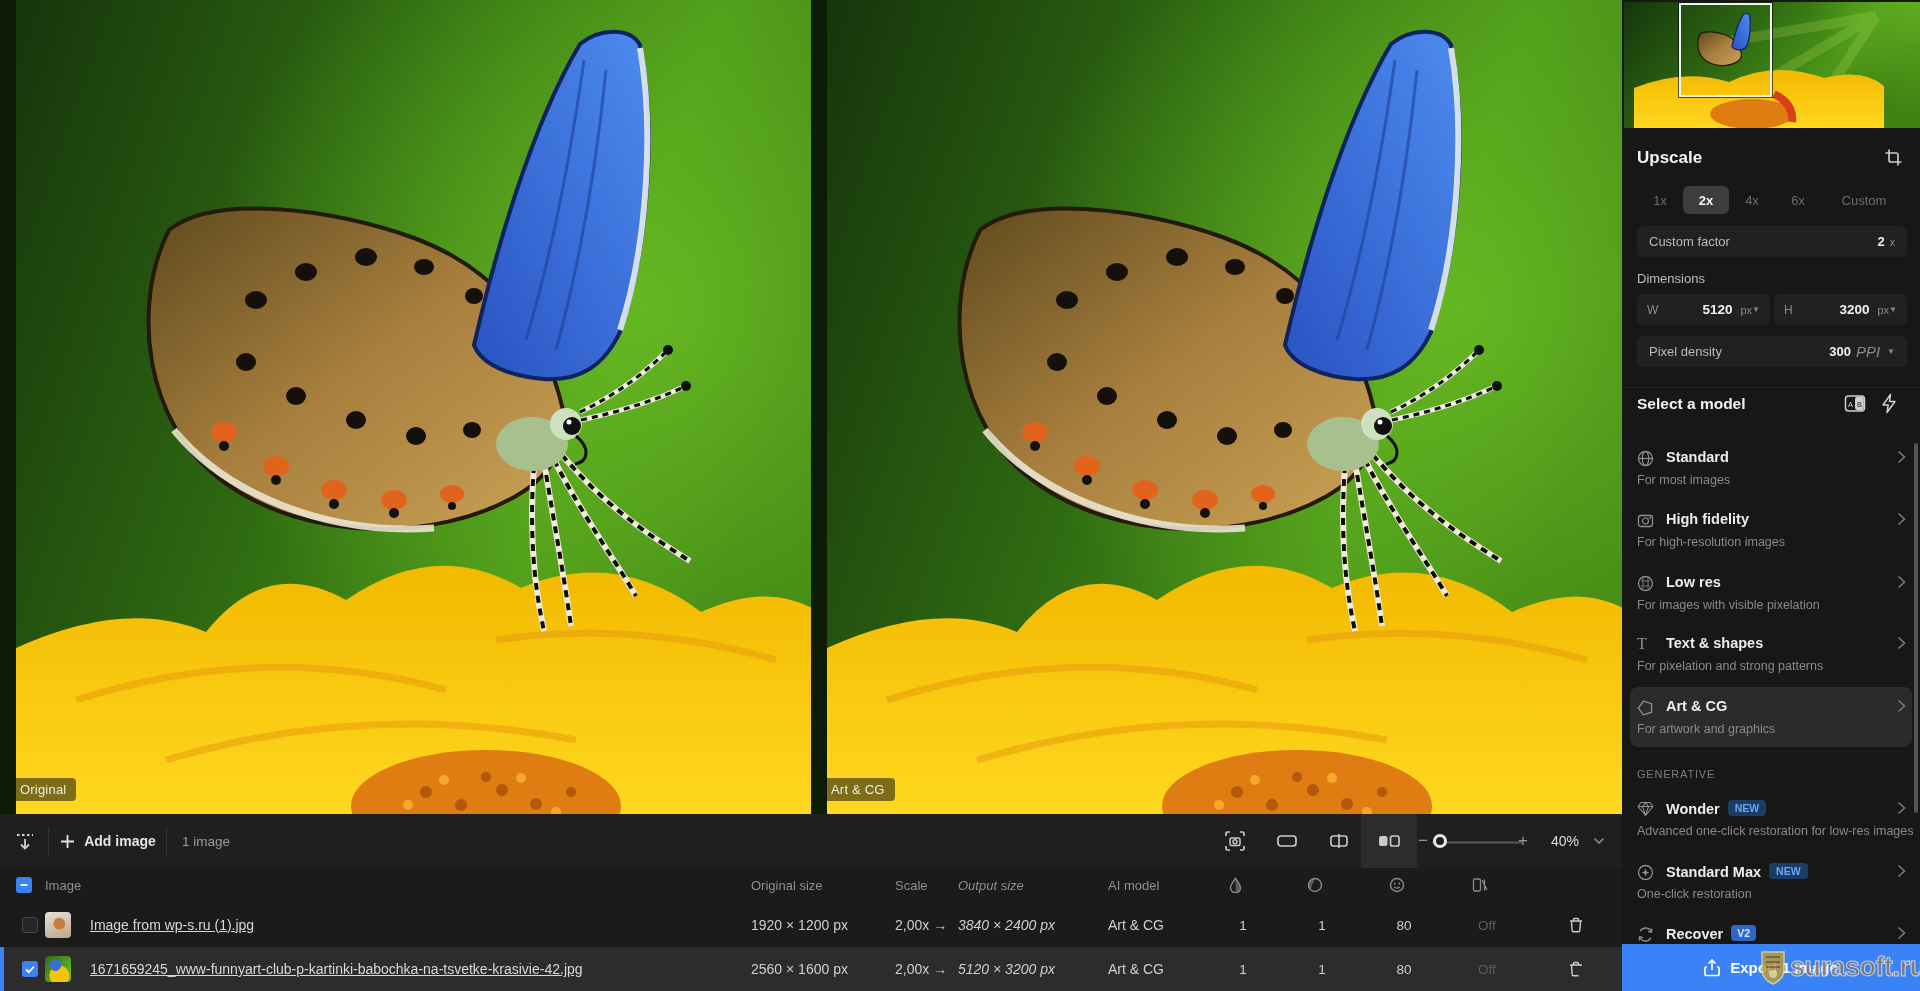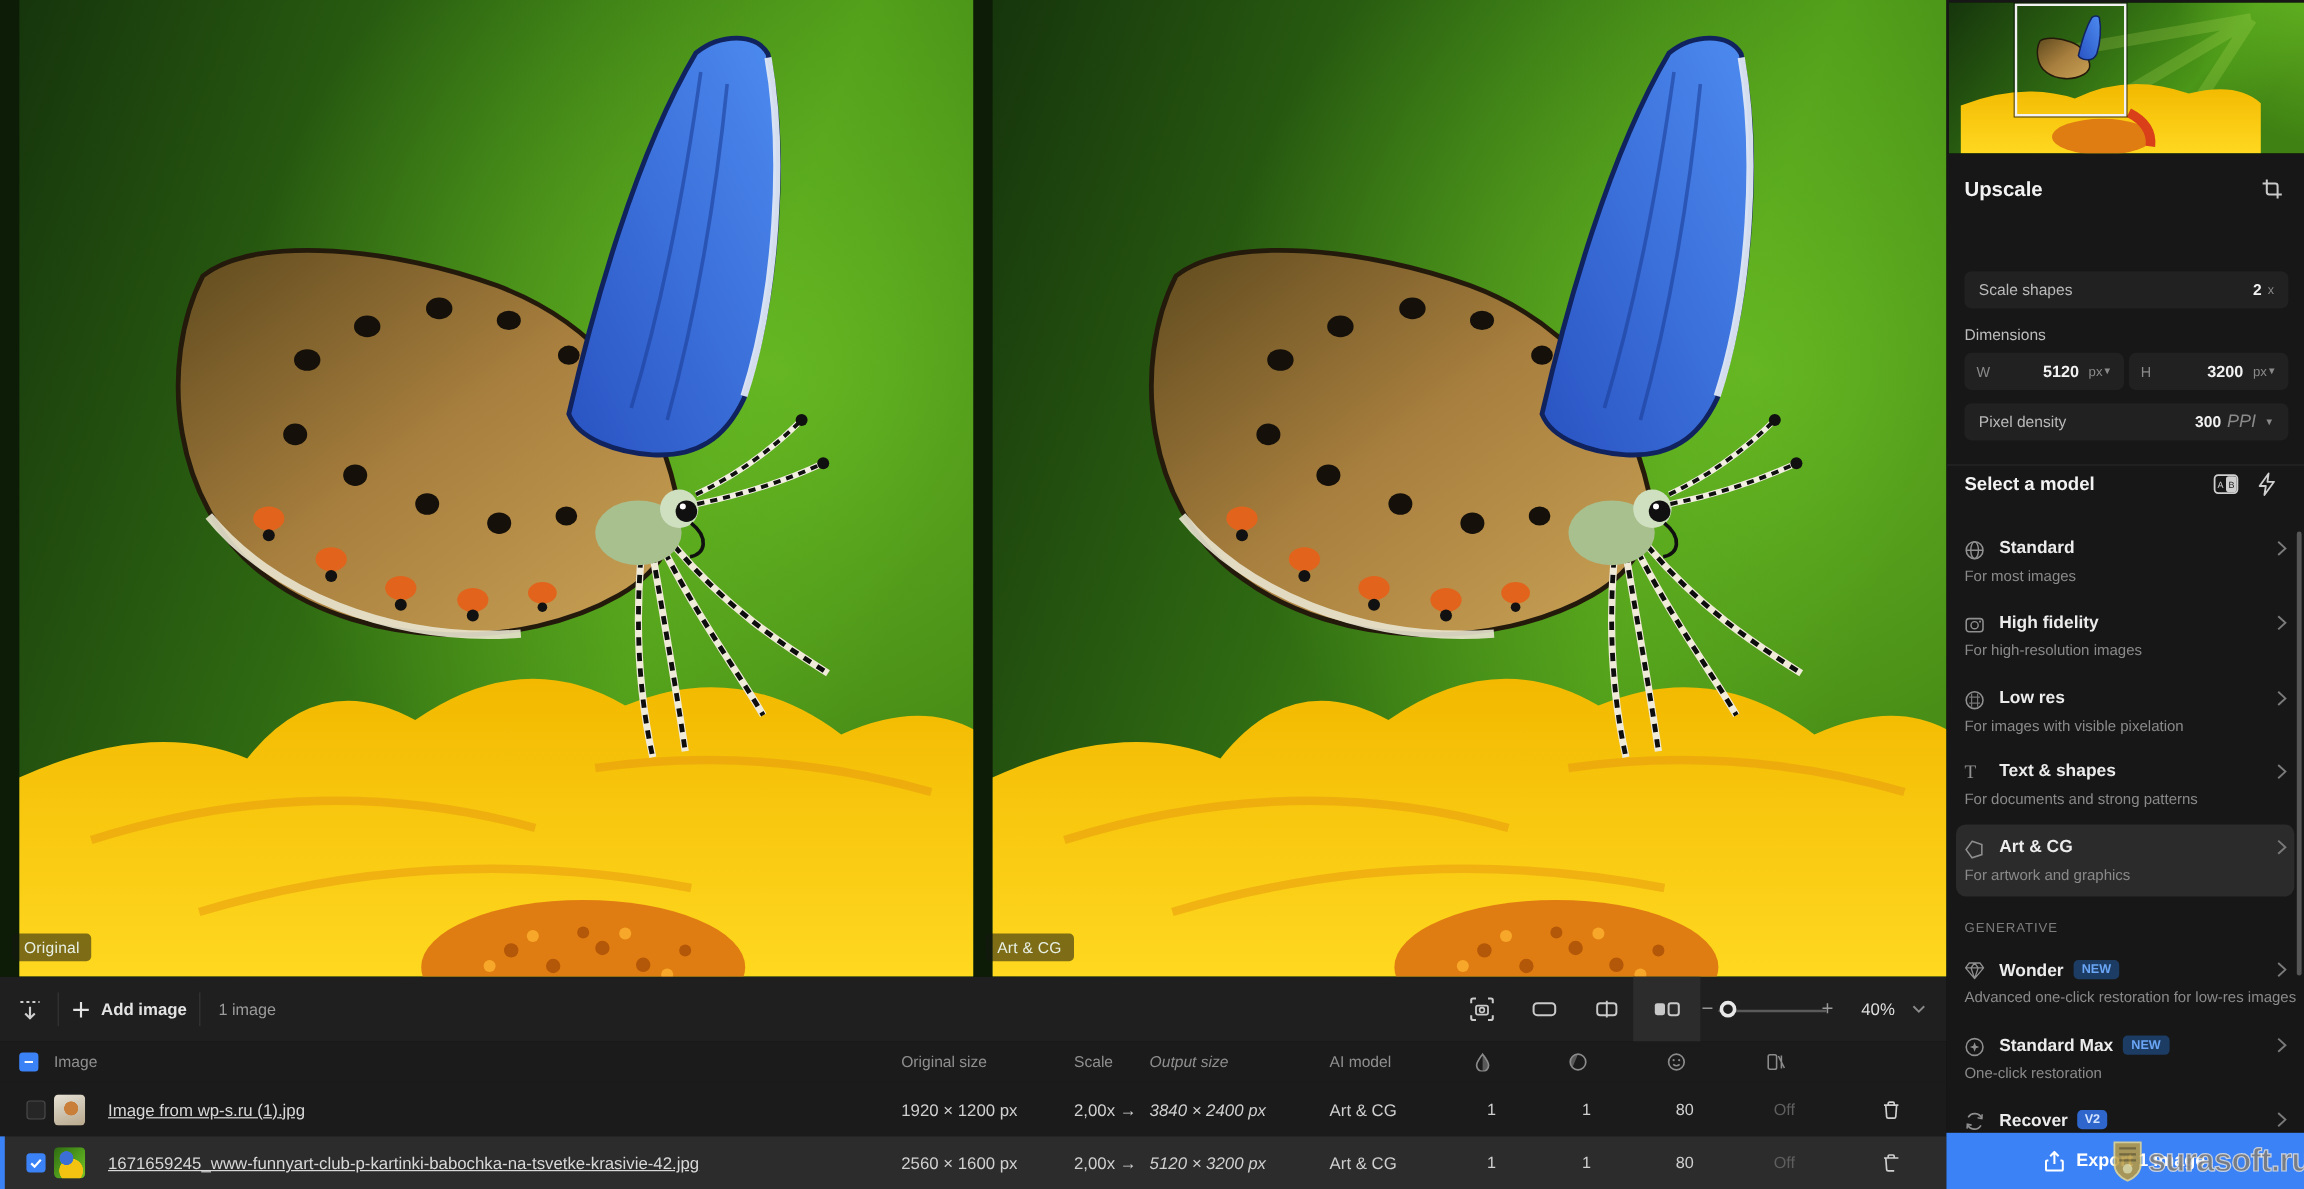--- a/index.html
+++ b/index.html
@@ -396,23 +396,30 @@
     <div id="viewport-rect"></div>
   </div>
 
   <div id="ttl-upscale">Upscale</div>
   <div id="crop-btn">
     <svg width="19" height="19" viewBox="0 0 19 19">
       <path d="M5,1.5 V12 Q5,14 7,14 H17.5 M1.5,5 H12 Q14,5 14,7 V17.5" stroke="currentColor" stroke-width="1.7" fill="none"></path>
       </svg>
   </div>
 
+  <div id="scale-tabs">
+    <div class="stab">1x</div>
+    <div class="stab active">2x</div>
+    <div class="stab">4x</div>
+    <div class="stab">6x</div>
+    <div class="stab wide">Custom</div>
+  </div>
 
   <div class="field" id="fld-scale">
-    <span>Scale shapes</span>
+    <span>Custom factor</span>
     <span class="fval">2</span>
     <span class="funit">x</span>
   </div>
 
   <div id="lbl-dims">Dimensions</div>
   <div class="dimfield" id="fld-w">
     <span>W</span>
     <span class="dimval">5120</span>
     <span style="font-size:11px;">px</span>
     <span class="ddarr">▼</span>
@@ -492,21 +499,21 @@
     <span class="m-chev">
       <svg width="9" height="14" viewBox="0 0 9 14">
           <path d="M1.5,1.5 L7.5,7 L1.5,12.5" stroke="currentColor" stroke-width="1.6" fill="none"></path>
         </svg>
       </span>
   </div>
 
   <div class="model" style="top:632px;">
     <span class="m-ico" style="font-family:'Liberation Serif',serif;font-size:16px;line-height:15px;">T</span>
     <span class="m-label">Text &amp; shapes</span>
-    <span class="m-desc">For documents and strong patterns</span>
+    <span class="m-desc">For pixelation and strong patterns</span>
     <span class="m-chev">
       <svg width="9" height="14" viewBox="0 0 9 14">
           <path d="M1.5,1.5 L7.5,7 L1.5,12.5" stroke="currentColor" stroke-width="1.6" fill="none"></path>
         </svg>
       </span>
   </div>
 
   <div class="model selected" style="top:687px;">
     <span class="m-ico">
       <svg width="17" height="17" viewBox="0 0 17 17">

